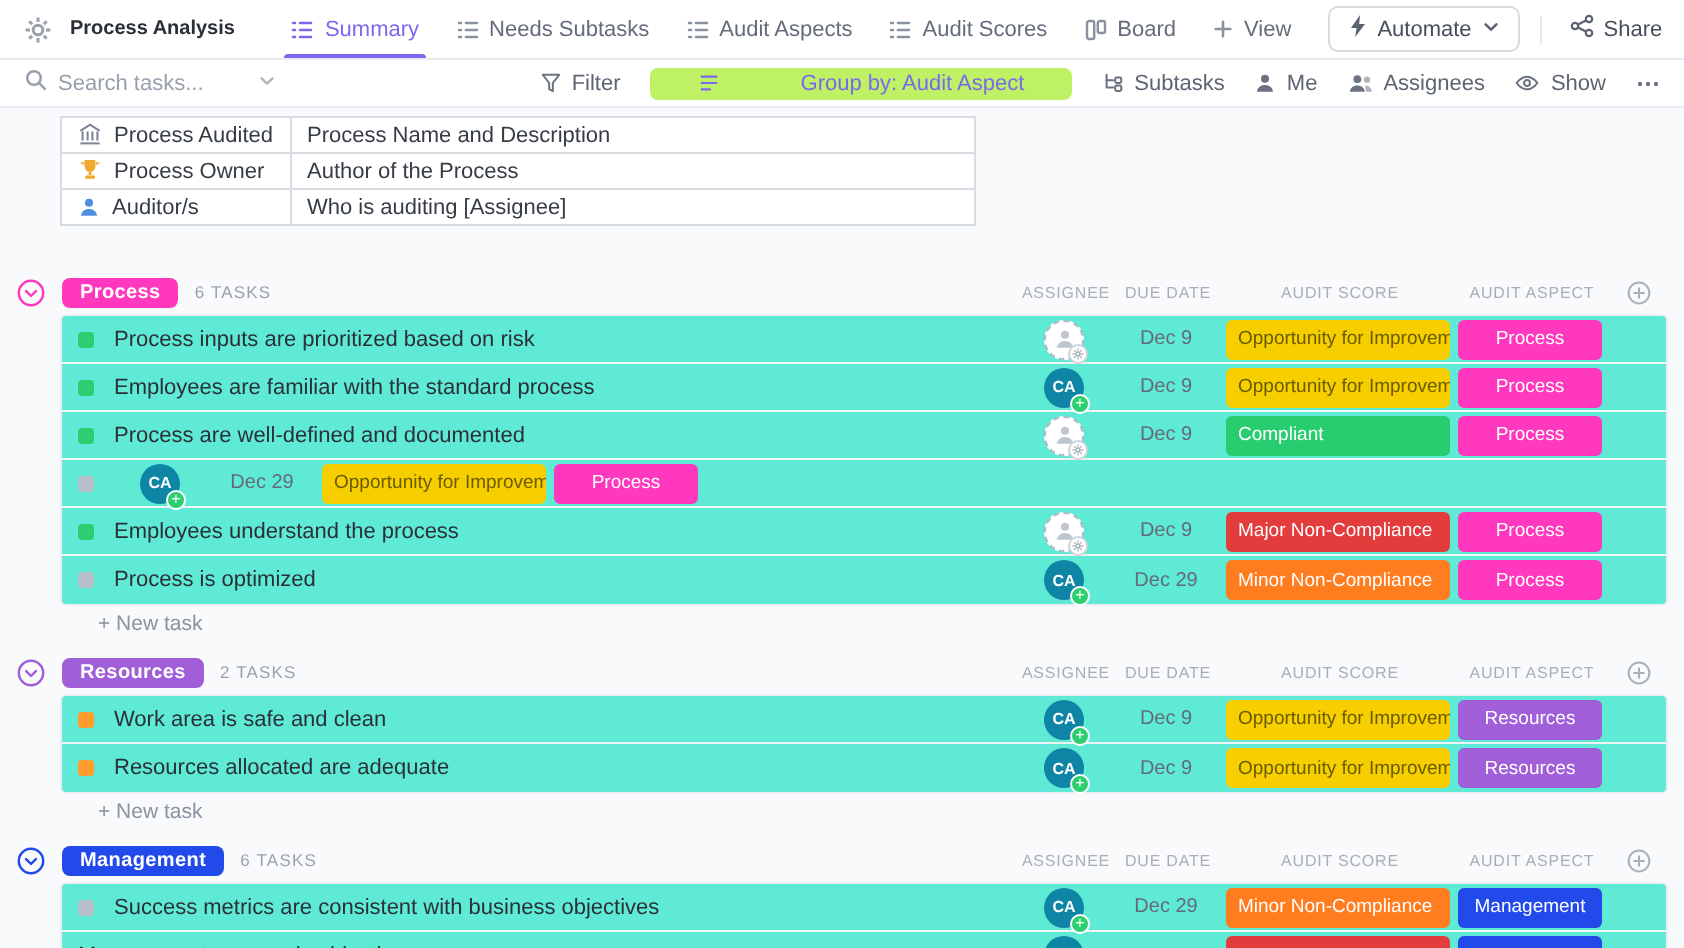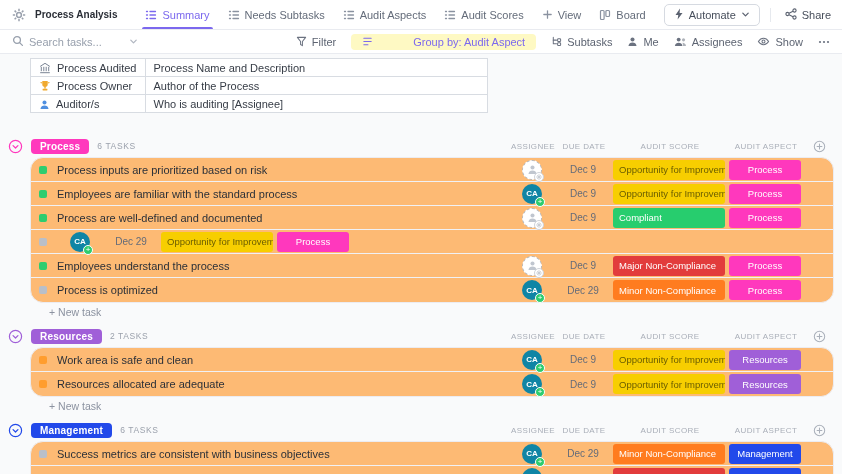--- a/index.html
+++ b/index.html
@@ -32,21 +32,21 @@
   
   .toolbar { height:24px; background:#fff; border-bottom:1px solid #e9ebf0;
              display:flex; align-items:center; padding:0 12px; }
   .search { display:flex; align-items:center; gap:5px; }
   .search-input { border:none; outline:none; font:inherit; font-size:11px; color:#3a4150;
                   width:95px; background:transparent; }
   .search-input::placeholder { color:#98a0ad; }
   .toolbar-right { margin-left:auto; display:flex; align-items:center; gap:15px; }
   .tb-item { display:flex; align-items:center; gap:5px; font-size:11px; color:#5d6472;
              cursor:pointer; white-space:nowrap; }
-  .tb-item.accent { color:#7b68ee; background:#fef9c3; border-radius:4px; padding:2px 11px;gap:40px; }
+  .tb-item.accent { color:#7b68ee; background:#bef264; border-radius:4px; padding:2px 24px;gap:40px; }
 
   
   .content { position:relative; height:420px; overflow:hidden; }
   .info-table { border-collapse:collapse; margin:4px 0 0 30px; background:#fff; }
   .info-table td { border:1px solid #d8dce2; height:18px; padding:1px 8px; font-size:11px;
                    color:#363c46; vertical-align:middle; }
   .cell-label { width:100px; white-space:nowrap; }
   .cell-label .ic { display:inline-flex; vertical-align:-2px; margin-right:6px; }
   .cell-value { width:342px; white-space:nowrap; }
 
@@ -57,21 +57,21 @@
   .collapse { display:flex; align-items:center; cursor:pointer; }
   .badge { font-size:10px; font-weight:700; color:#fff; padding:2px 9px; border-radius:4px;
            letter-spacing:.2px; cursor:pointer; }
   .count { font-size:8.5px; color:#9ba1ac; letter-spacing:.6px; }
   .colhead { font-size:8px; color:#a9aeb8; letter-spacing:.4px; text-align:center;
              flex-shrink:0; text-transform:uppercase; }
   .c-assignee { width:46px; } .c-due { width:56px; } .c-score { width:116px; }
   .c-aspect { width:76px; }
   .c-plus { width:30px; display:flex; justify-content:center; align-items:center; flex-shrink:0; }
 
-  .rows { margin:0 8px 0 30px; background:#fdba74; border:1px solid #ececf1; border-radius:13px; }
+  .rows { margin:0 8px 0 30px; background:#5eead4; border:1px solid #ececf1; border-radius:3px; }
   .task-row { display:flex; align-items:center; height:24px; border-bottom:1px solid #f0f1f5;
               padding-left:8px; cursor:pointer; }
   .task-row:last-child { border-bottom:none; }
   .status { width:8px; height:8px; border-radius:2px; margin-right:10px; flex-shrink:0; }
   .task-name { flex:1; min-width:0; font-size:11px; color:#2b3038; white-space:nowrap;
                overflow:hidden; text-overflow:ellipsis; padding-right:8px; }
   .cell { flex-shrink:0; display:flex; align-items:center; justify-content:center; }
   .cell.due, .due { font-size:10px; color:#636b79; }
   .pill { width:100%; margin:0 2px; height:20px; border-radius:3px; display:flex;
           align-items:center; font-size:9.5px; white-space:nowrap; overflow:hidden;
@@ -133,34 +133,34 @@
         <div class="tab">
           <span class="tab-icon">
             <svg width="12" height="12" viewBox="0 0 12 12" fill="none" stroke="#8a92a0" stroke-width="1.3" stroke-linecap="round">
               <path d="M1.5 2.5h1M5 2.5h5.5M1.5 6h1M5 6h5.5M1.5 9.5h1M5 9.5h5.5"></path>
             </svg>
           </span>
           <span class="tab-label">Audit Scores</span>
         </div>
         <div class="tab">
           <span class="tab-icon">
-            <svg width="11" height="11" viewBox="0 0 12 12" fill="none" stroke="#8a92a0" stroke-width="1.4" stroke-linecap="round">
-              <path d="M6 2v8M2 6h8"></path>
-            </svg>
-          </span>
-          <span class="tab-label">View</span>
-        </div>
-        <div class="tab">
-          <span class="tab-icon">
             <svg width="12" height="12" viewBox="0 0 12 12" fill="none" stroke="#8a92a0" stroke-width="1.2">
               <rect x="1.5" y="1.5" width="3.6" height="9" rx="1"></rect>
               <rect x="6.9" y="1.5" width="3.6" height="6" rx="1"></rect>
             </svg>
           </span>
           <span class="tab-label">Board</span>
+        </div>
+        <div class="tab">
+          <span class="tab-icon">
+            <svg width="11" height="11" viewBox="0 0 12 12" fill="none" stroke="#8a92a0" stroke-width="1.4" stroke-linecap="round">
+              <path d="M6 2v8M2 6h8"></path>
+            </svg>
+          </span>
+          <span class="tab-label">View</span>
         </div>
       </nav>
     <div class="topbar-right">
       <button class="btn btn-automate">
         <span id="bolt"><svg width="10" height="12" viewBox="0 0 10 12" fill="#5b6270">
               <polygon points="6,0.5 1.5,7 4.3,7 3.6,11.5 8.5,5 5.6,5"></polygon>
             </svg></span>
         <span>Automate</span>
         <span id="automate-chevron"><svg width="9" height="9" viewBox="0 0 10 10" fill="none" stroke="#5b6270" stroke-width="1.4" stroke-linecap="round" stroke-linejoin="round">
               <path d="M2 3.5l3 3 3-3"></path>

